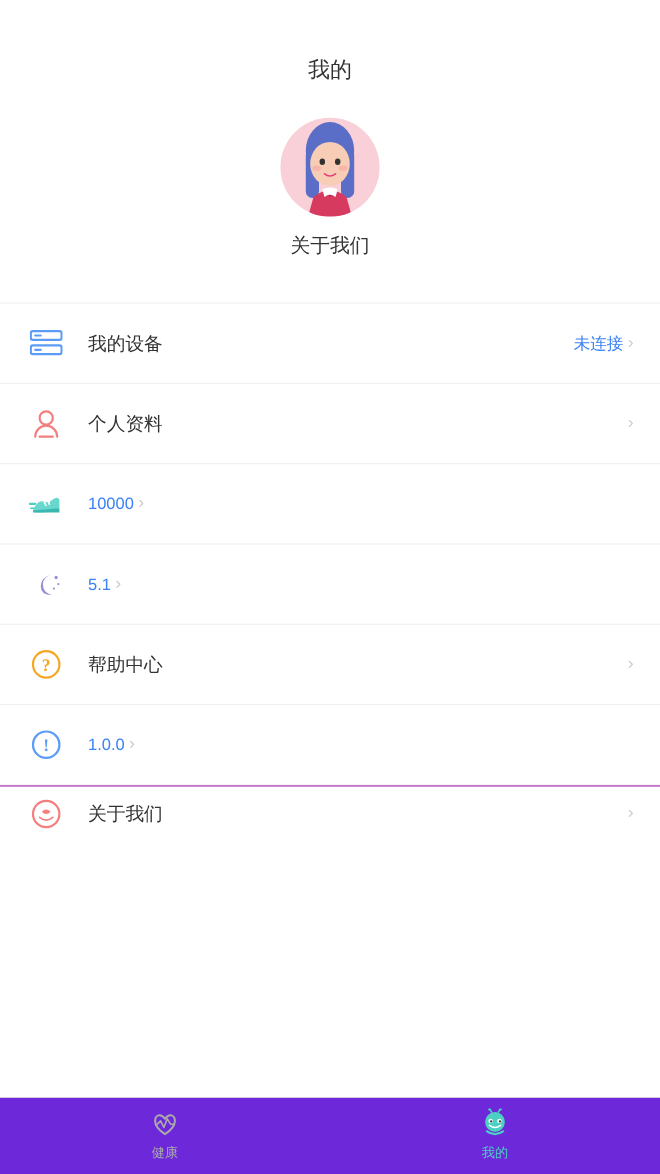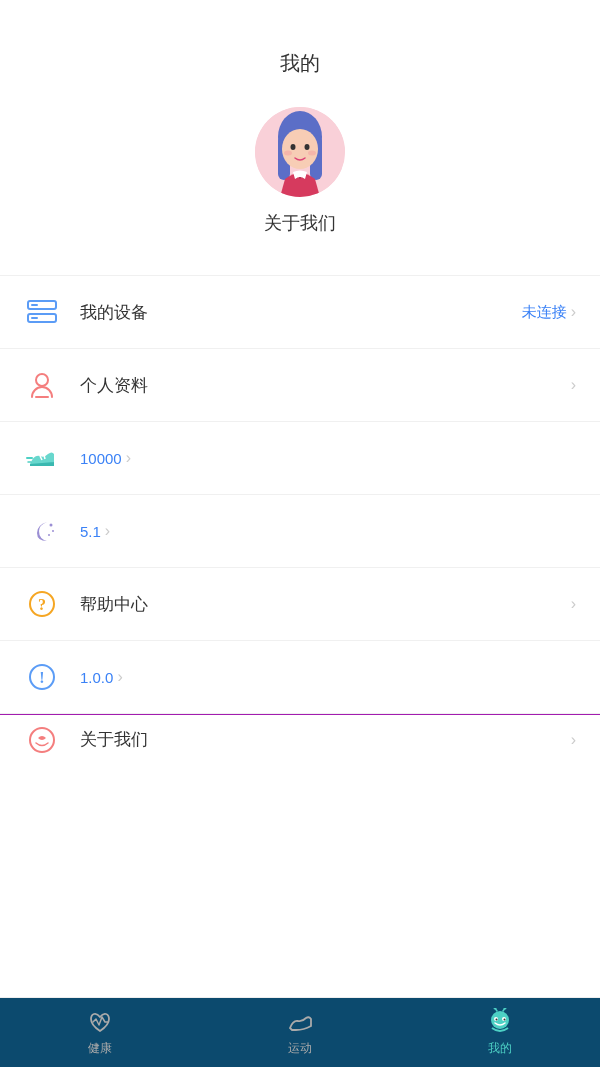--- a/index.html
+++ b/index.html
@@ -91,21 +91,21 @@
       font-weight: 300;
     }
 
     
     .bottom-nav {
       position: fixed;
       bottom: 0;
       left: 0;
       width: 600px;
       height: 70px;
-      background: #0c4a6e;
+      background: #6d28d9;
       border-top: 1px solid #eee;
       display: flex;
       align-items: center;
       justify-content: space-around;
     }
     .nav-item {
       display: flex;
       flex-direction: column;
       align-items: center;
       cursor: pointer;
@@ -285,28 +285,20 @@
   <div class="nav-item">
     <div class="nav-icon-wrap">
       <svg width="26" height="26" viewBox="0 0 26 26" fill="none" xmlns="http://www.w3.org/2000/svg">
         <path d="M13 22 Q4 16 4 10 Q4 6 7 5 Q10 4 13 8 Q16 4 19 5 Q22 6 22 10 Q22 16 13 22Z" stroke="#aaa" stroke-width="1.8" fill="none"></path>
         <polyline points="6,13 9,10 12,16 15,8 18,13 21,13" stroke="#aaa" stroke-width="1.5" fill="none" stroke-linecap="round" stroke-linejoin="round"></polyline>
       </svg>
     </div>
     <span class="nav-label">健康</span>
   </div>
 
-  <div class="nav-item">
-    <div class="nav-icon-wrap">
-      <svg width="28" height="24" viewBox="0 0 28 24" fill="none" xmlns="http://www.w3.org/2000/svg">
-        <path d="M4 18 Q7 10 12 11 Q16 12 20 8 Q23 6 25 9 L25 16 Q18 20 10 20 L6 20 Z" stroke="#aaa" stroke-width="1.8" fill="none"></path>
-      </svg>
-    </div>
-    <span class="nav-label">运动</span>
-  </div>
 
 
   <div class="nav-item">
     <div class="nav-icon-wrap">
       <svg width="28" height="28" viewBox="0 0 28 28" fill="none" xmlns="http://www.w3.org/2000/svg">
 
         <circle cx="14" cy="12" r="9" fill="#4dd0c4"></circle>
 
         <circle cx="10" cy="11" r="2" fill="white"></circle>
         <circle cx="18" cy="11" r="2" fill="white"></circle>

